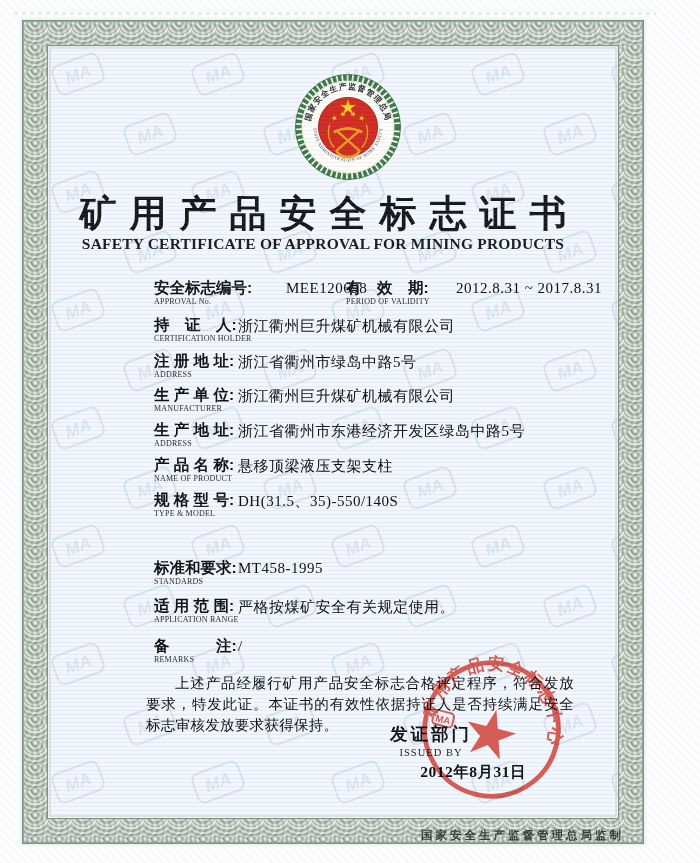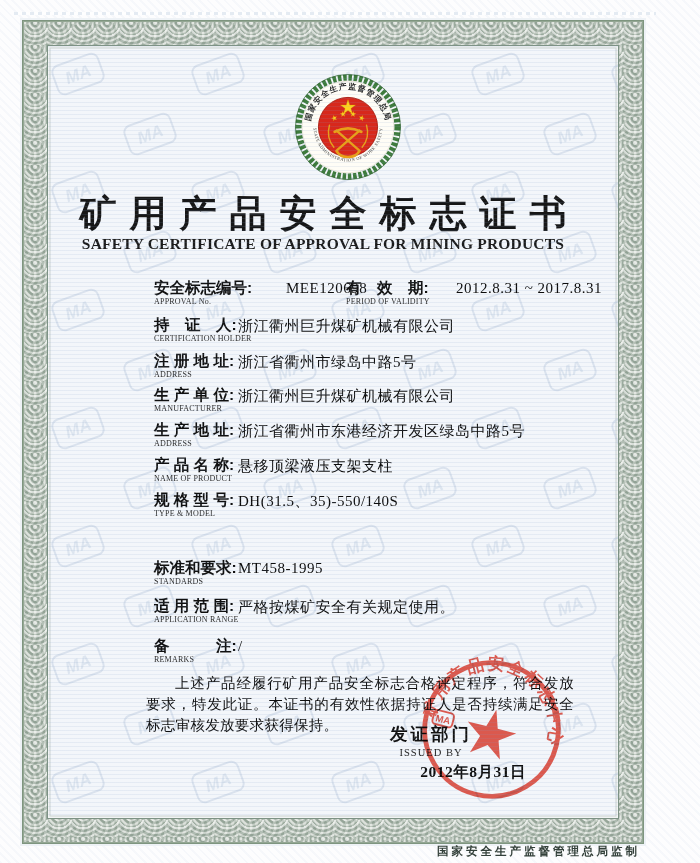--- a/index.html
+++ b/index.html
@@ -76,21 +76,21 @@
   .issued .dept{font-family:"Liberation Sans",sans-serif;font-weight:bold;font-size:17.5px;letter-spacing:3px;color:#111;}
   .issued .dept-en{font-family:"Liberation Serif",serif;font-size:10.5px;letter-spacing:1px;color:#222;margin-top:1px;}
   .date{
     position:absolute;left:350px;top:716px;width:150px;text-align:center;
     font-family:"Liberation Serif",serif;font-size:15.5px;font-weight:bold;color:#101010;letter-spacing:.5px;
   }
 
   .stamp{position:absolute;left:366px;top:606px;width:155px;height:155px;mix-blend-mode:multiply;opacity:.9;}
 
   .footer{
-    position:absolute;right:60px;bottom:4px;margin:0;
+    position:absolute;right:60px;bottom:4px;margin:16px;
     font-family:"Liberation Serif",serif;font-weight:bold;font-size:11.5px;letter-spacing:3px;color:#33403a;
   }
 </style>
 </head>
 <body>
 
 <div class="page">
   <div class="deckle"></div>
   <div class="band"></div>
 

